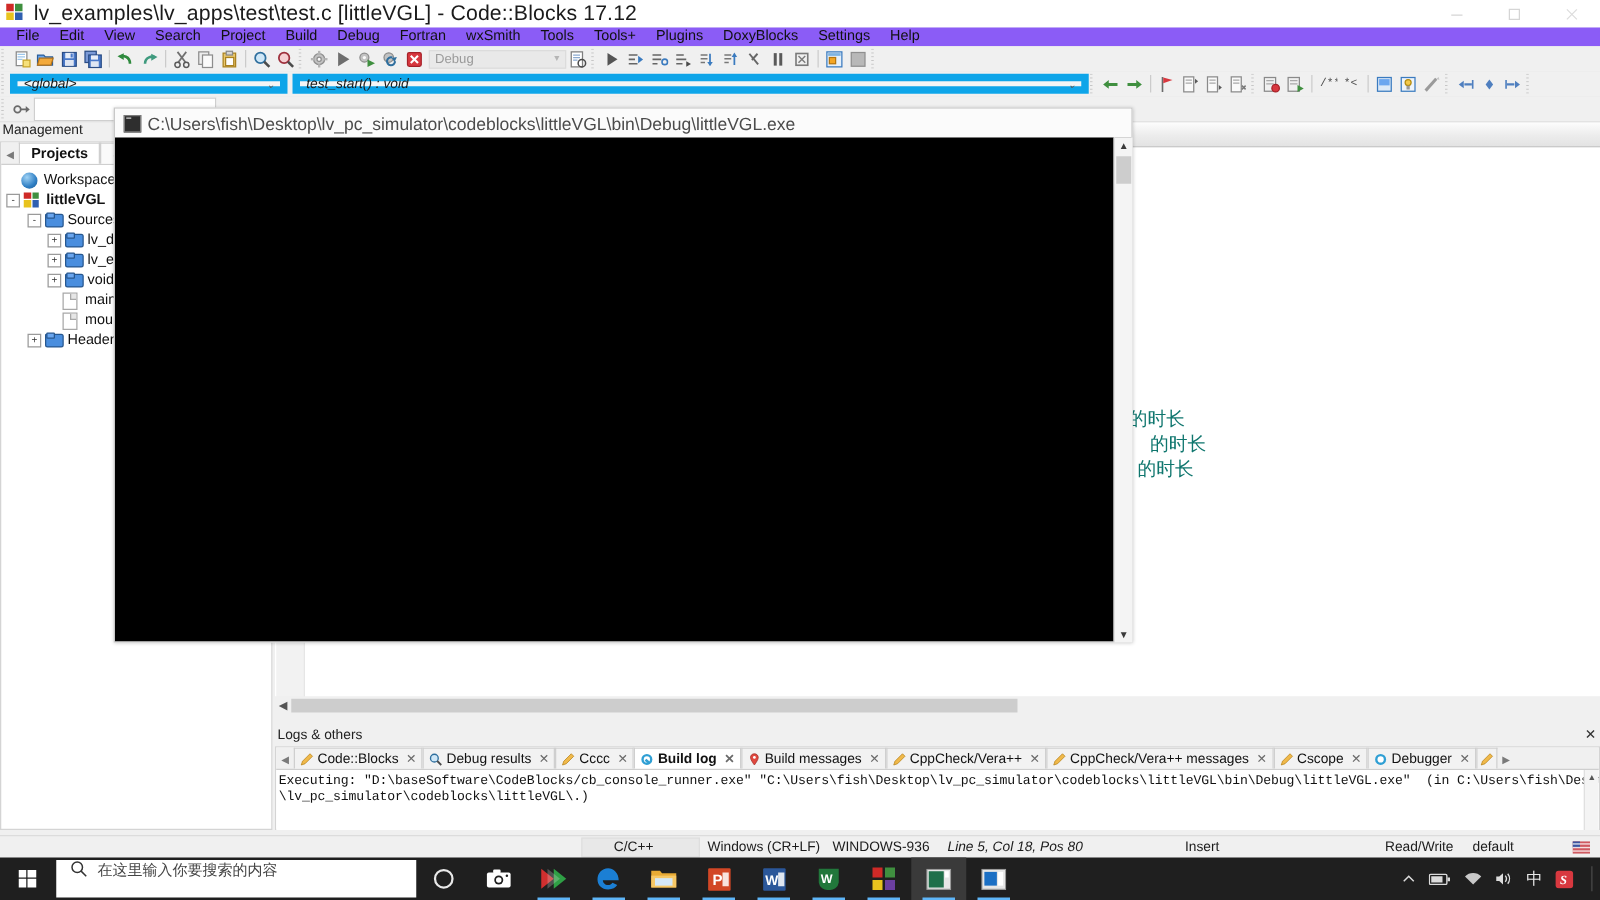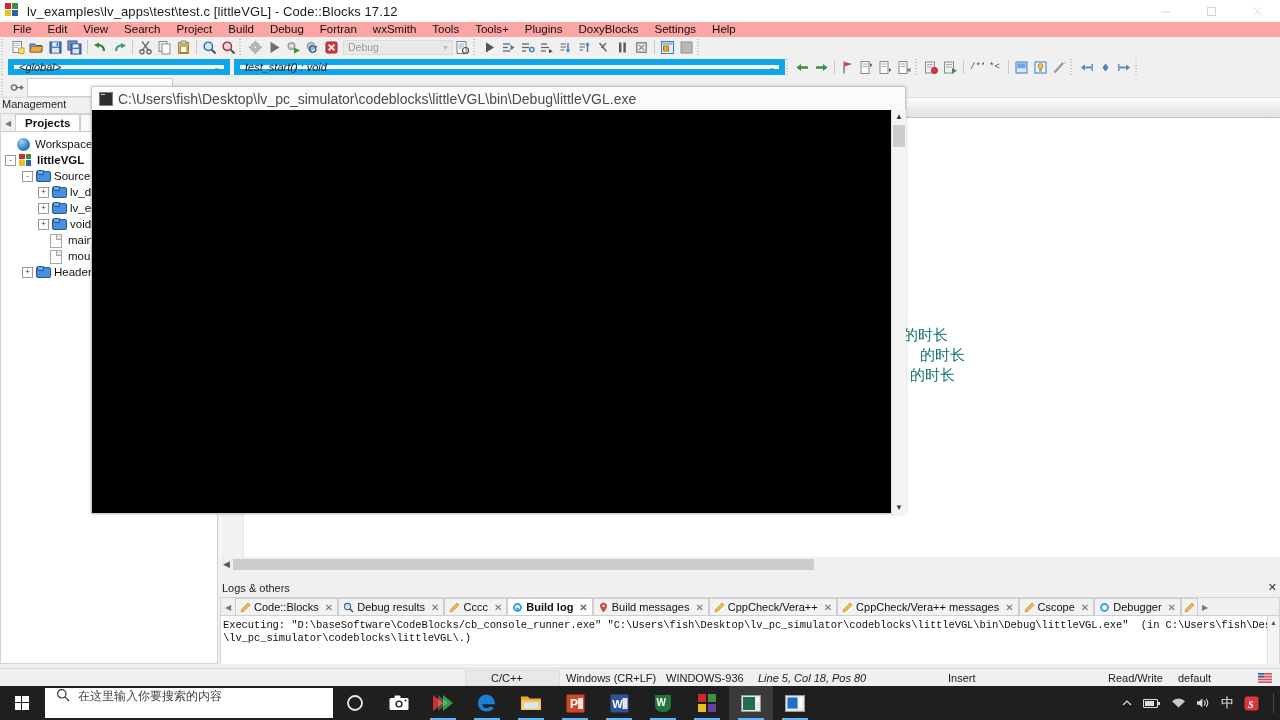--- a/index.html
+++ b/index.html
@@ -29,36 +29,36 @@
   }
   .cb-logo {
     width:14px;height:14px;position:relative;display:block;
   }
   .cb-logo i {position:absolute;width:6px;height:6px;display:block;}
   .cb-logo i.a{left:0;top:0;background:#cf2a27;}
   .cb-logo i.b{left:7px;top:0;background:#3f8f3f;}
   .cb-logo i.c{left:0;top:7px;background:#e8c31e;}
   .cb-logo i.d{left:7px;top:7px;background:#2f5fb0;}
   .title-text {
-    font-size:13px; color:#1b1b1b; white-space:nowrap;
+    font-size:17px; color:#1b1b1b; white-space:nowrap;
     letter-spacing:0.1px;
   }
   .win-ctrls {
     position:absolute; right:0; top:0; height:22px; display:flex;
   }
   .win-btn {
     width:46px; height:22px; display:flex; align-items:center; justify-content:center;
     color:#d8d8d8; font-size:11px; font-family:"Liberation Sans", sans-serif;
   }
   .win-btn svg { display:block; }
 
   
   .menubar {
     position:absolute; left:0; top:22px; width:1280px; height:15px;
-    background:#fca5a5; display:flex; align-items:center;
+    background:#8b5cf6; display:flex; align-items:center;
     padding-left:5px; box-sizing:border-box;
   }
   .menu-item {
     font-size:11.5px; color:#111; padding:0 8px; white-space:nowrap; line-height:15px;
   }
 
   
   .toolbar1 {
     position:absolute; left:0; top:37px; width:1280px; height:20px;
     background:#f0f0f0; display:flex; align-items:center;
@@ -552,21 +552,21 @@
 
     <span class="tgrip"></span>
   </div>
 
   <div class="toolbar2">
     <span class="tgrip"></span>
     <div class="scope-combo" style="width:222px;">
       <span>&lt;global&gt;</span>
       <span class="arw">⌄</span>
     </div>
-    <div class="scope-combo" style="width:551px;margin-left:4px;text-align:right;">
+    <div class="scope-combo" style="width:637px;margin-left:4px;text-align:right;">
       <span>test_start() : void</span>
       <span class="arw">⌄</span>
     </div>
 
     <span class="tgrip"></span>
     <span class="tbtn">
       <svg width="15" height="15" viewBox="0 0 15 15">
           <polygon points="1.5,7.5 6,4 6,6.3 13,6.3 13,8.7 6,8.7 6,11" fill="#3f8f3f"></polygon>
         </svg>
     </span>

